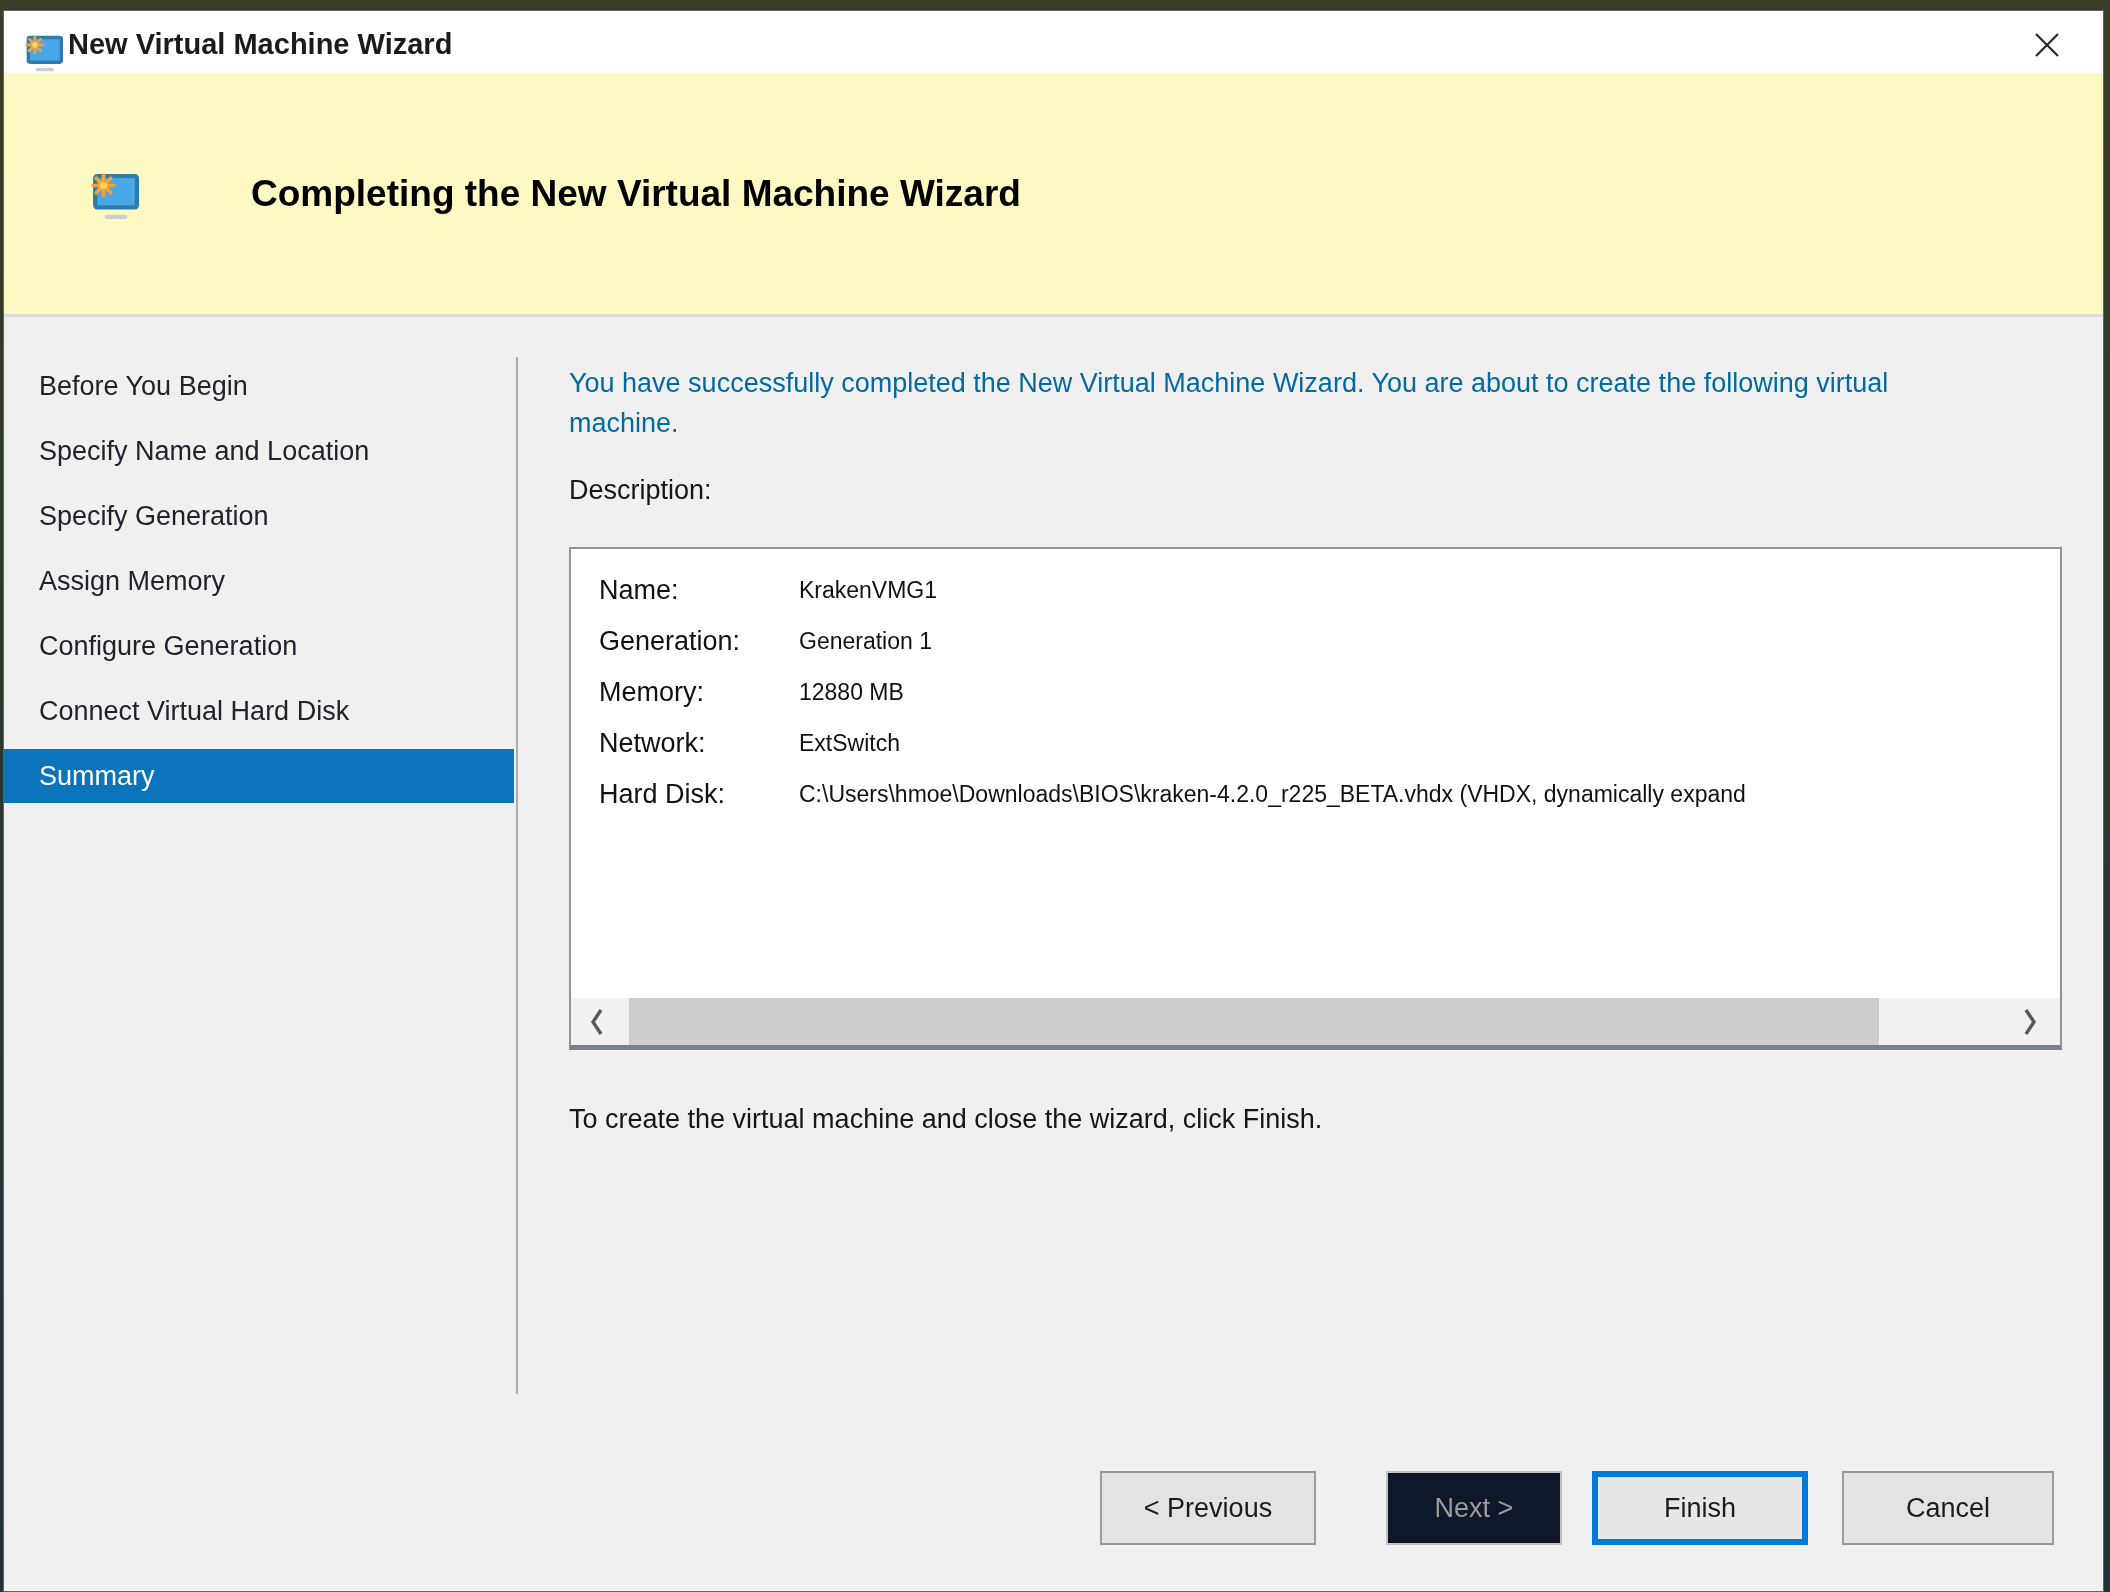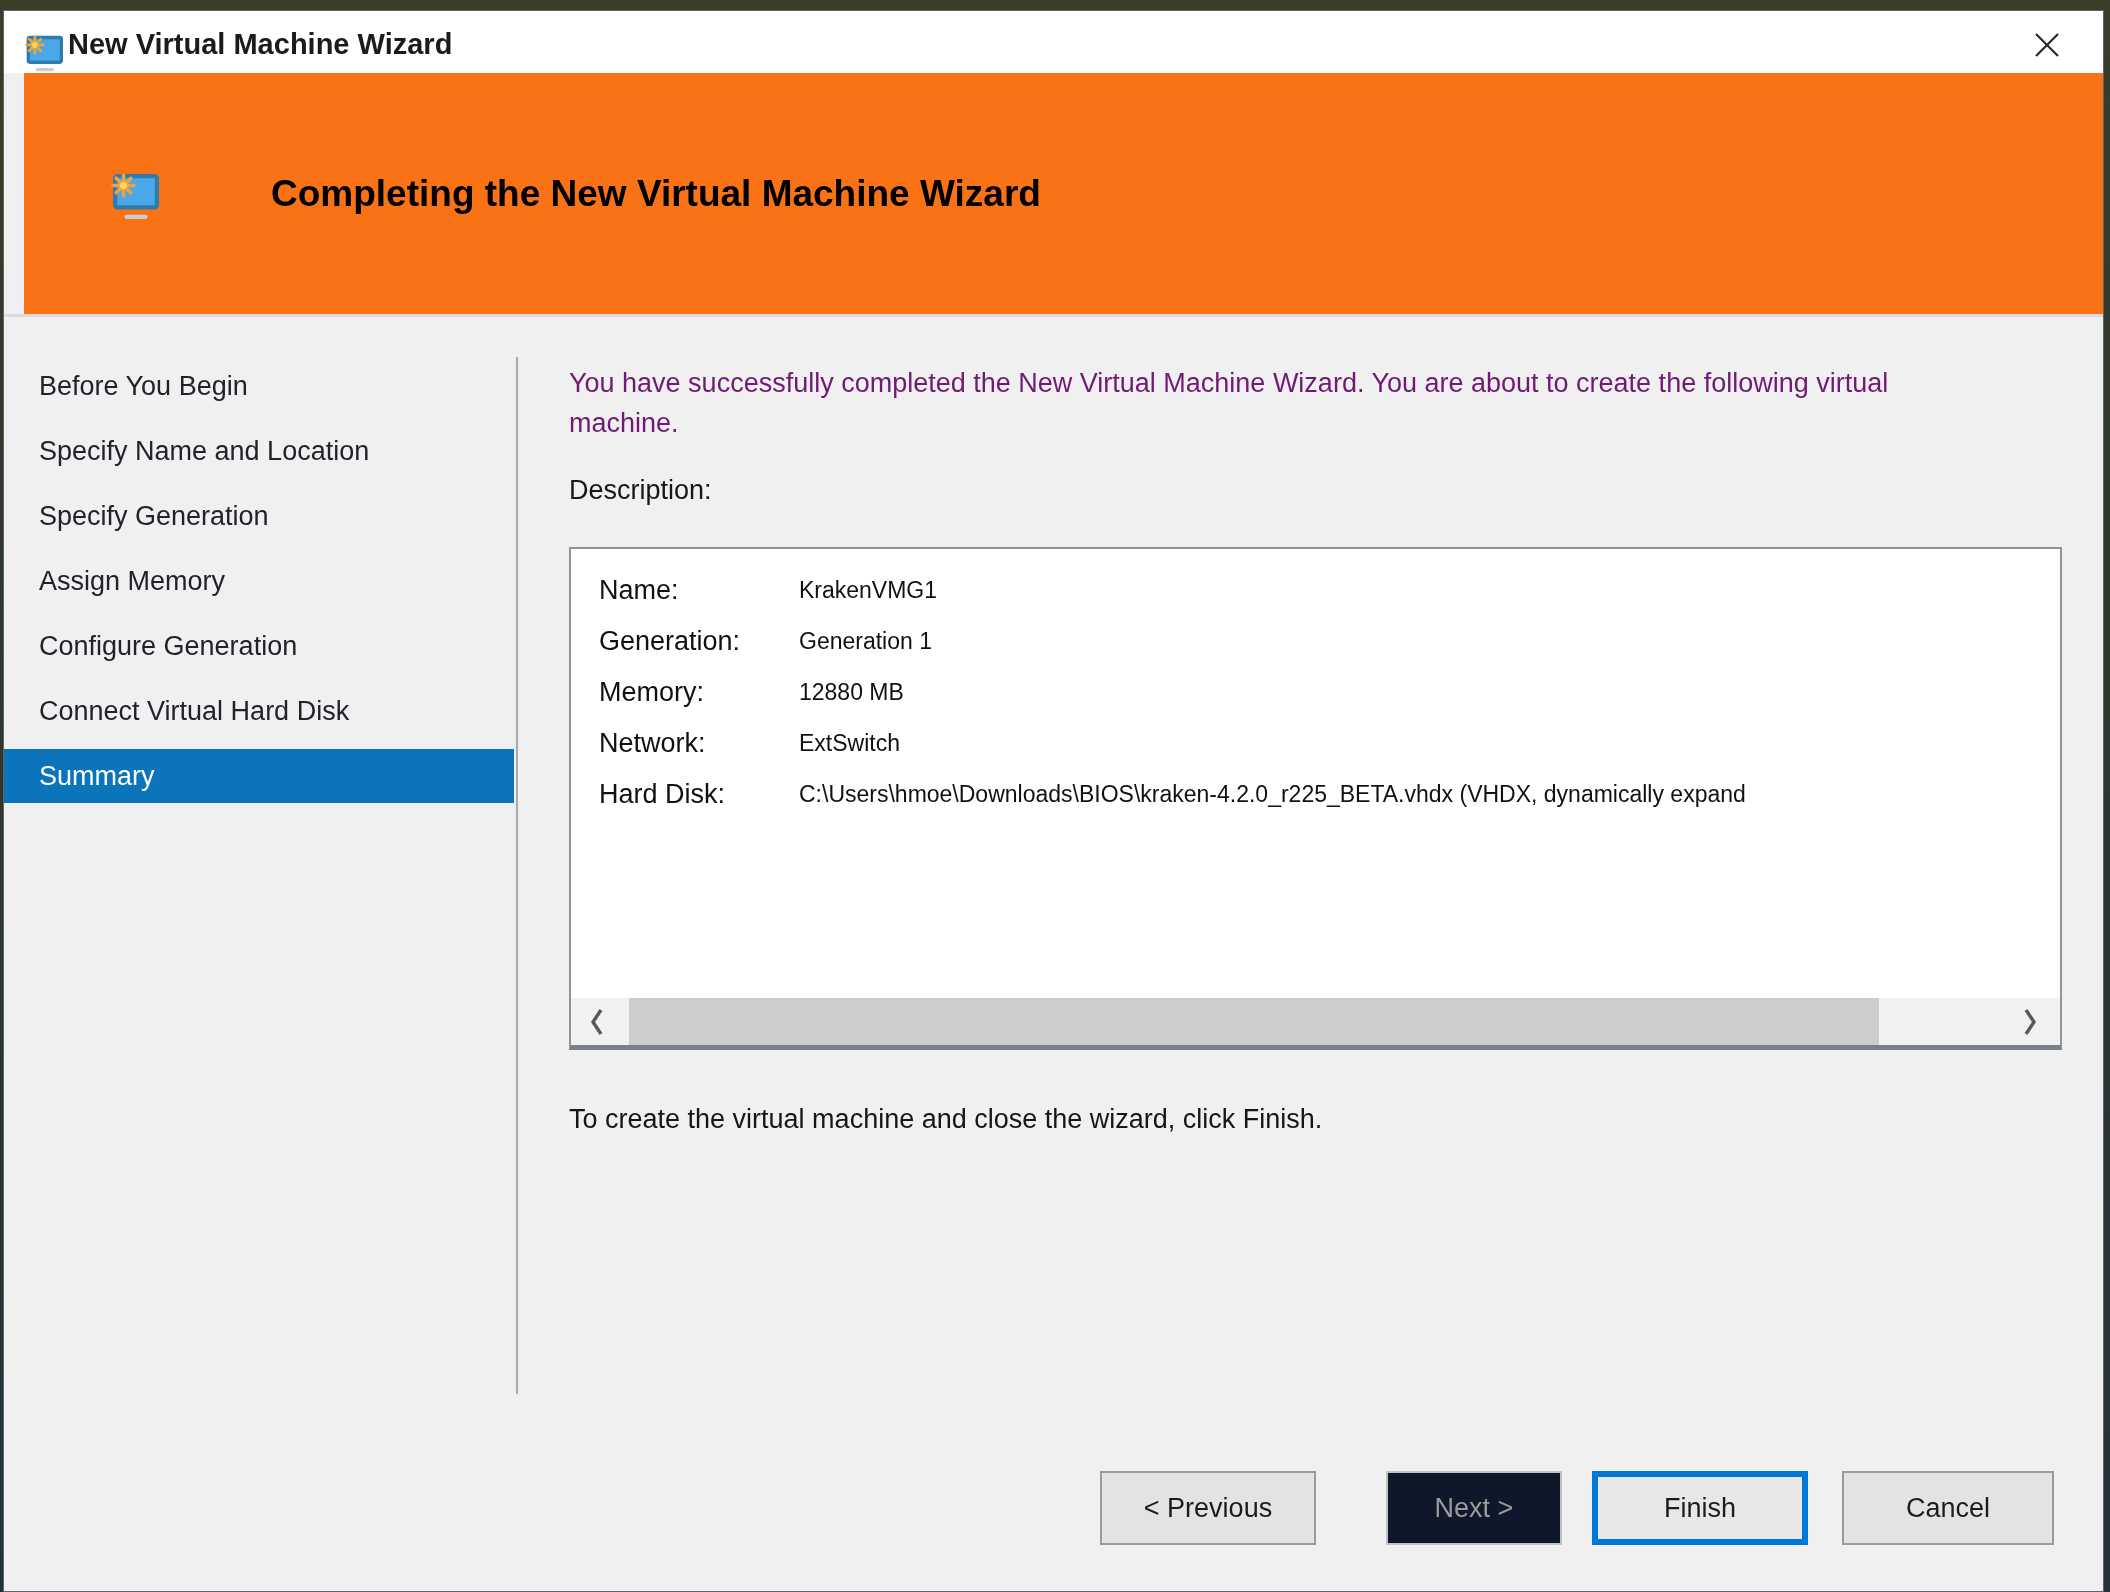--- a/index.html
+++ b/index.html
@@ -30,21 +30,21 @@
     font-size: 29px; color: #1b1b1b; white-space: nowrap;
   }
   .close-btn {
     position: absolute; right: 34px; top: 14px;
     width: 44px; height: 40px;
     display: flex; align-items: center; justify-content: center;
     background: transparent; border: none; cursor: pointer;
   }
 
   
-  .header { position: relative; height: 241px; background: #f97316; margin-left: 20px; }
+  .header { position: relative; height: 241px; background: #fef9c3; }
   .hdr-icon { position: absolute; left: 84px; top: 100px; width: 54px; height: 48px; }
   .hdr-title {
     position: absolute; left: 247px; top: 100px;
     font-size: 37px; font-weight: bold; color: #000000; white-space: nowrap;
   }
 
   
   .content {
     position: absolute; left: 0; top: 303px; right: 0; bottom: 0;
     background: #f0f0f0;
@@ -62,21 +62,21 @@
   .side-item.selected { background: #0b74ba; color: #ffffff; }
   .vsep {
     position: absolute; left: 512px; top: 40px; width: 2px; height: 1037px;
     background: #ababab;
   }
 
   
   .main { position: absolute; left: 565px; top: 0; width: 1493px; height: 100%; }
   .intro {
     margin-top: 46px; max-width: 1330px;
-    font-size: 27px; line-height: 40px; color: #701a75;
+    font-size: 27px; line-height: 40px; color: #0369a1;
   }
   .desc-label { margin-top: 32px; font-size: 27px; color: #15161a; }
 
   
   .desc-box {
     position: absolute; left: 0; top: 230px; width: 1493px; height: 503px;
     background: #ffffff;
     border: 2px solid #90959b;
     border-bottom: 5px solid #798087;
     overflow: hidden;

